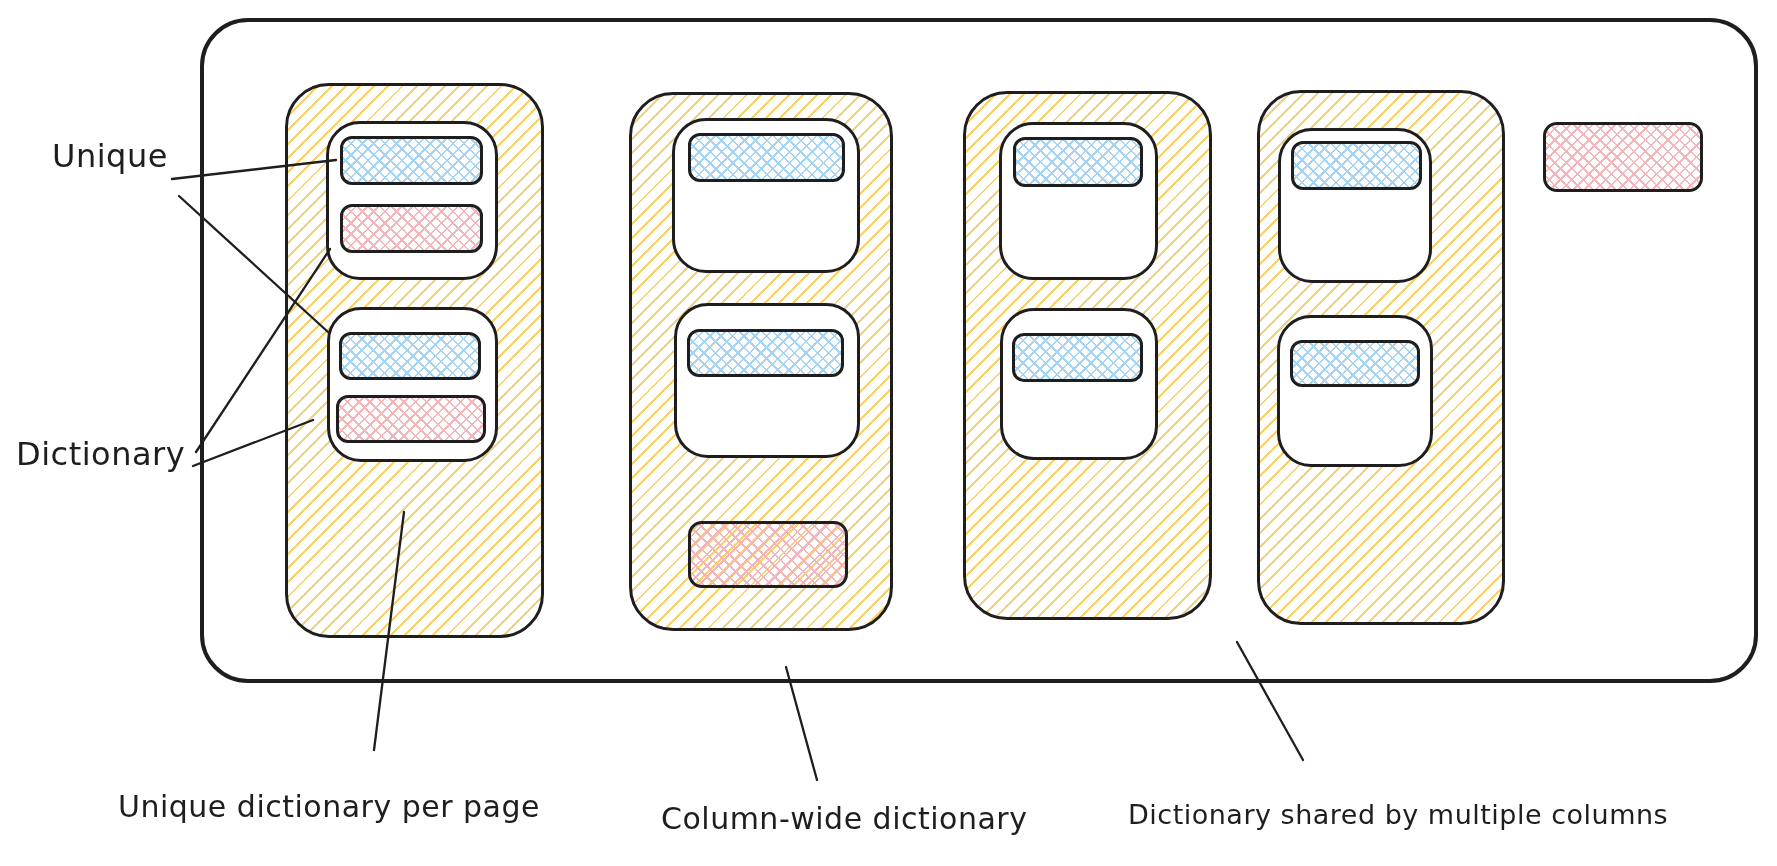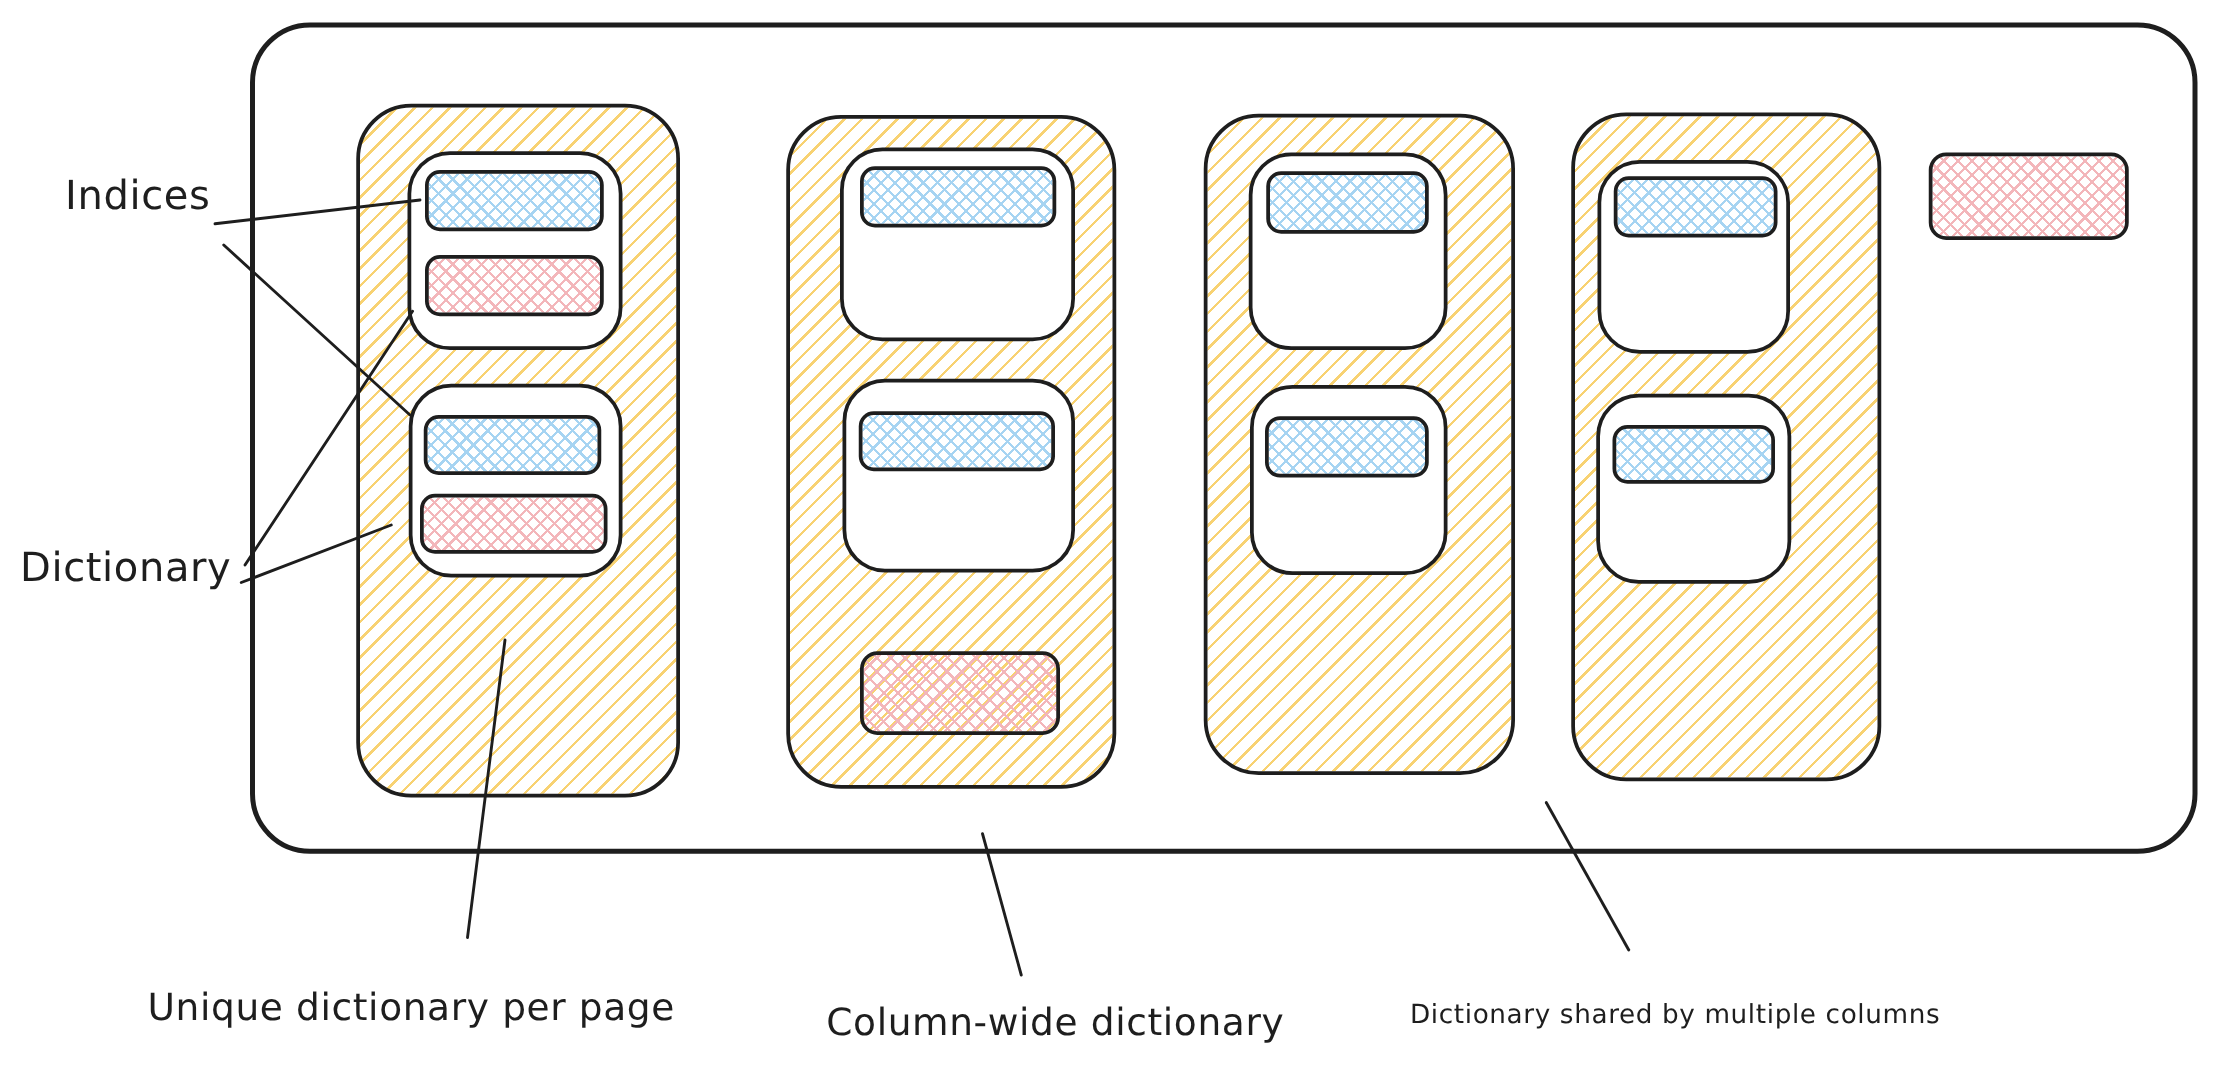--- a/index.html
+++ b/index.html
@@ -41,21 +41,21 @@
       repeating-linear-gradient(135deg, var(--pink-hatch) 0, var(--pink-hatch) 1.8px, transparent 1.8px, transparent 8px);
   }
   .chip.on-hatch{background-color:transparent;border-radius:14px;}
   .chip.standalone{border-radius:14px;}
   .label{
     position:absolute;white-space:nowrap;color:var(--stroke);
     letter-spacing:.5px;line-height:1.15;
   }
   .label.side{font-size:32px;}
   .label.caption{font-size:30px;}
-  .label.caption.small{font-size:21px;}
+  .label.caption.small{font-size:27px;}
   svg.lines{position:absolute;left:0;top:0;pointer-events:none;z-index:50;}
   svg.lines line{stroke:var(--stroke);stroke-width:2.3;stroke-linecap:round;}
 </style>
 </head>
 <body>
 
 <div class="canvas">
 
   <div class="abs outer" style="left:200px;top:18px;width:1558px;height:665px;">
 
@@ -94,21 +94,21 @@
         <div class="abs chip blue" style="left:10px;top:10px;width:131px;height:49px;"></div>
       </div>
       <div class="abs page" style="left:17px;top:222px;width:156px;height:152px;">
         <div class="abs chip blue" style="left:10px;top:22px;width:130px;height:47px;"></div>
       </div>
     </div>
 
     <div class="abs chip pink standalone" style="left:1339px;top:100px;width:160px;height:70px;"></div>
   </div>
 
-  <div class="label side" style="left:52px;top:138px;">Indices</div>
+  <div class="label side" style="left:52px;top:138px;">Unique</div>
   <div class="label side" style="left:16px;top:436px;">Dictionary</div>
 
   <div class="label caption" style="left:118px;top:790px;">Unique dictionary per page</div>
   <div class="label caption" style="left:661px;top:802px;text-align:right;">Column-wide dictionary</div>
   <div class="label caption small" style="left:1128px;top:799px;">Dictionary shared by multiple columns</div>
 
   <svg class="lines" width="1777" height="866" viewBox="0 0 1777 866">
     <line x1="172" y1="179" x2="336" y2="160"></line>
     <line x1="179" y1="196" x2="328" y2="332"></line>
     <line x1="196" y1="452" x2="330" y2="249"></line>

